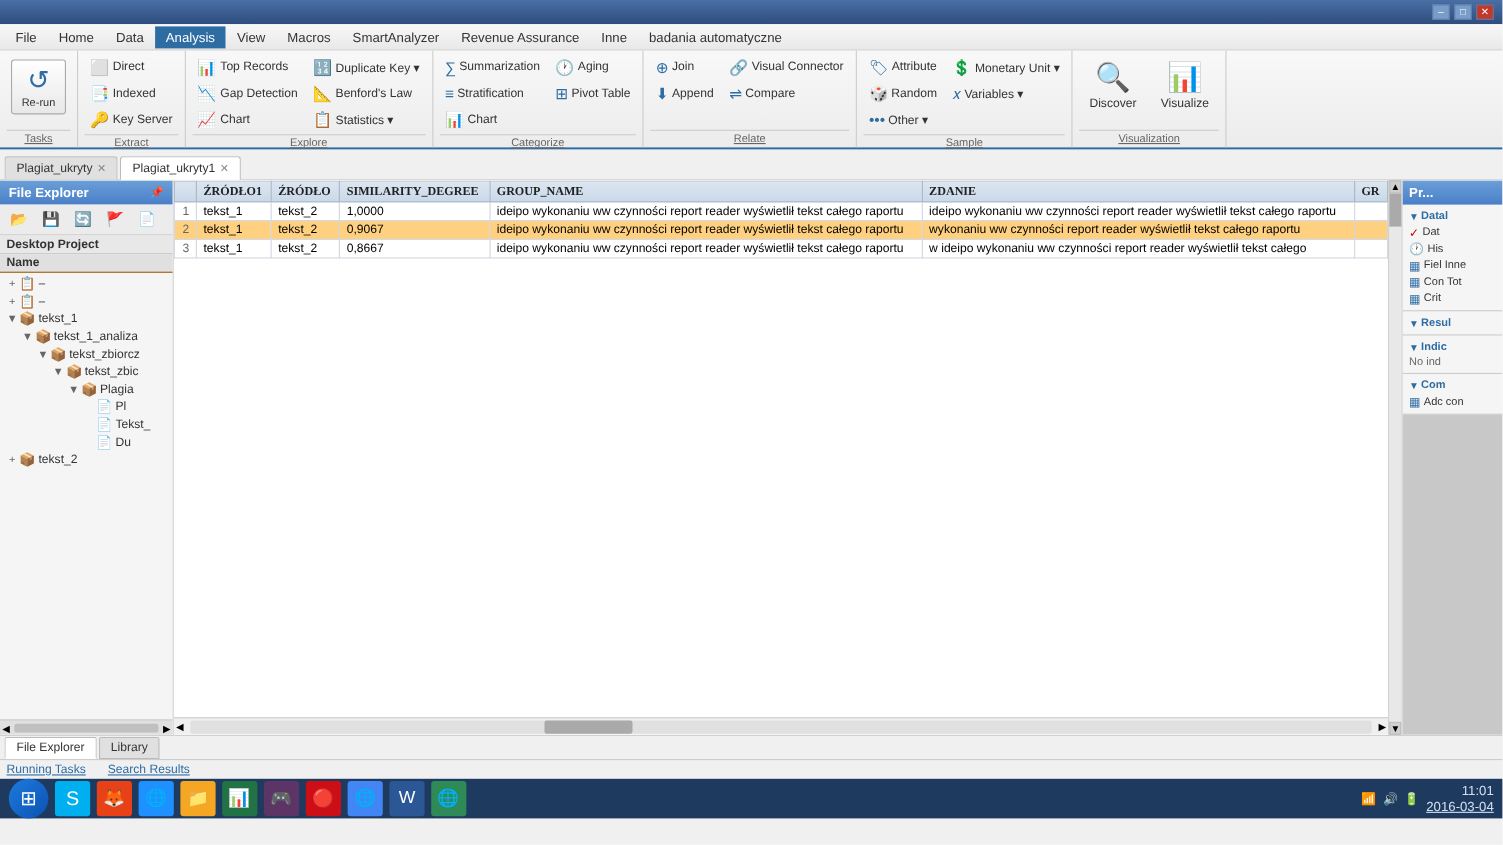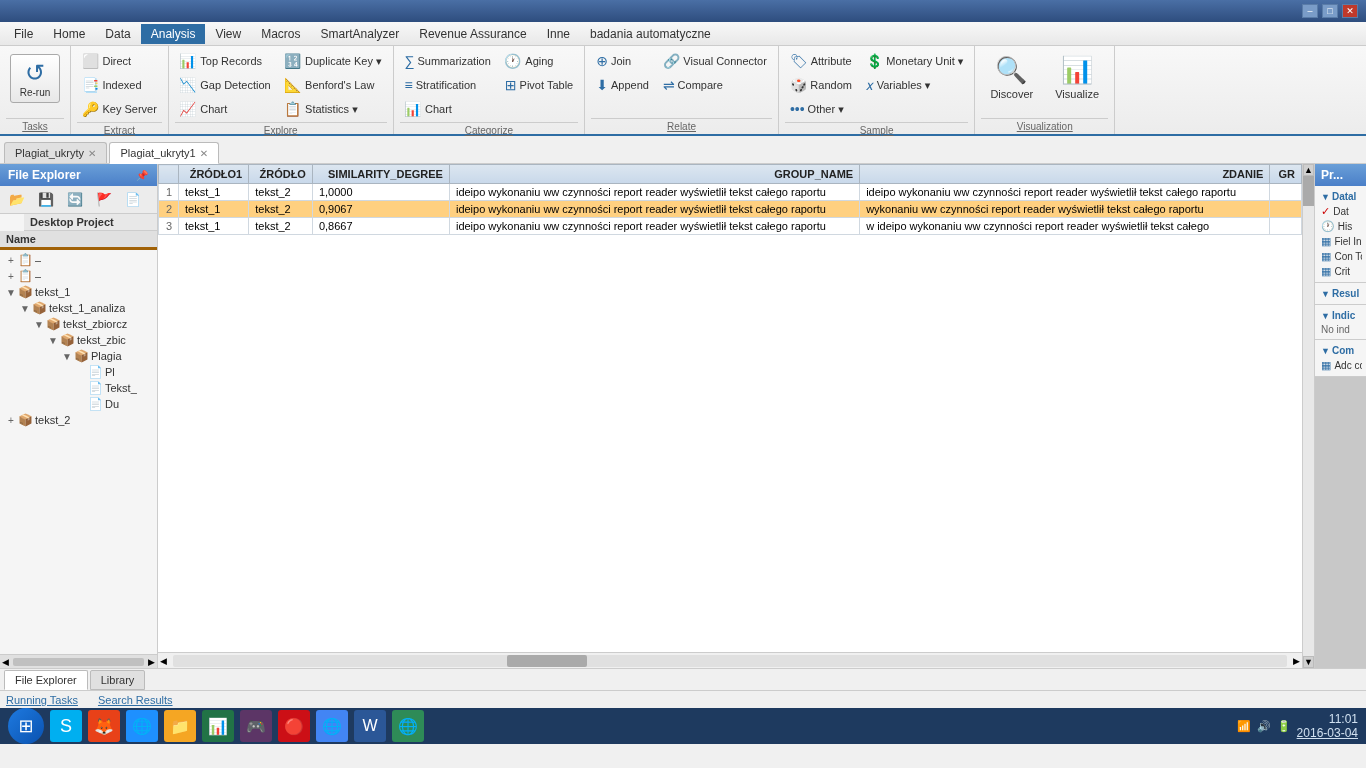--- a/index.html
+++ b/index.html
@@ -195,21 +195,21 @@
       border: 1px solid transparent;
       border-radius: 2px;
       font-size: 13px;
     }
     .fe-label {
       padding: 2px 6px;
       font-size: 11px;
       font-weight: bold;
       color: #333;
       background: #e0e0e0;
-      border-bottom: 3px solid #a16207;
+      border-bottom: 1px solid #a16207;
     }
     #tree-area {
       flex: 1;
       overflow: auto;
       padding: 2px 0;
     }
     .tree-item {
       display: flex;
       align-items: center;
       padding: 1px 0;
@@ -239,25 +239,26 @@
       border-collapse: collapse;
       font-size: 11px;
       min-width: 100%;
     }
     thead tr {
       background: linear-gradient(to bottom, #dce6f0, #c8d8ea);
     }
     th {
       border: 1px solid #aab5c0;
       padding: 3px 6px;
-      text-align: right;
+      text-align: left;
       font-weight: bold;
       color: #222;
       white-space: nowrap;
       cursor: pointer;
+      font-family: Liberation Serif, serif;
     }
     td {
       border: 1px solid #d0d8e0;
       padding: 2px 6px;
       white-space: nowrap;
     }
     tr.row-normal { background: white; }
     tr.row-highlight { background: #ffd080; }
     .row-num { color: #666; text-align: right; min-width: 20px; }
 
@@ -281,21 +282,21 @@
       width: 80px;
       height: 100%;
       background: #aaa;
       border-radius: 2px;
       position: absolute;
       left: 30%;
     }
 
     
     #right-panel {
-      width: 52px;
+      width: 92px;
       background: #f5f5f5;
       border-left: 1px solid #ccc;
       display: flex;
       flex-direction: column;
       overflow: hidden;
       font-size: 11px;
     }
     #right-panel-header {
       background: linear-gradient(to bottom, #6a9fd8, #4a7fc8);
       color: white;
@@ -622,21 +623,21 @@
       <span style="font-size:10px;">📌</span>
     </div>
     <div class="fe-toolbar">
       <span class="fe-toolbar-btn">📂</span>
       <span class="fe-toolbar-btn">💾</span>
       <span class="fe-toolbar-btn">🔄</span>
       <span class="fe-toolbar-btn">🚩</span>
       <span class="fe-toolbar-btn">📄</span>
       <span class="fe-toolbar-btn">🗑</span>
     </div>
-    <div style="padding:2px 6px; font-size:11px; font-weight:bold; color:#333; background:#e8e8e8; border-bottom:1px solid #ccc;margin-left:24px;">Desktop Project</div>
+    <div style="padding:2px 6px; font-size:11px; font-weight:bold; color:#333; background:#e8e8e8; border-bottom:1px solid #ccc;">Desktop Project</div>
     <div class="fe-label">Name</div>
     <div id="tree-area">
       <div class="tree-item" style="padding-left:4px;">
         <span class="expand">+</span>
         <span class="icon">📋</span>
         <span class="name">–</span>
       </div>
       <div class="tree-item" style="padding-left:4px;">
         <span class="expand">+</span>
         <span class="icon">📋</span>

